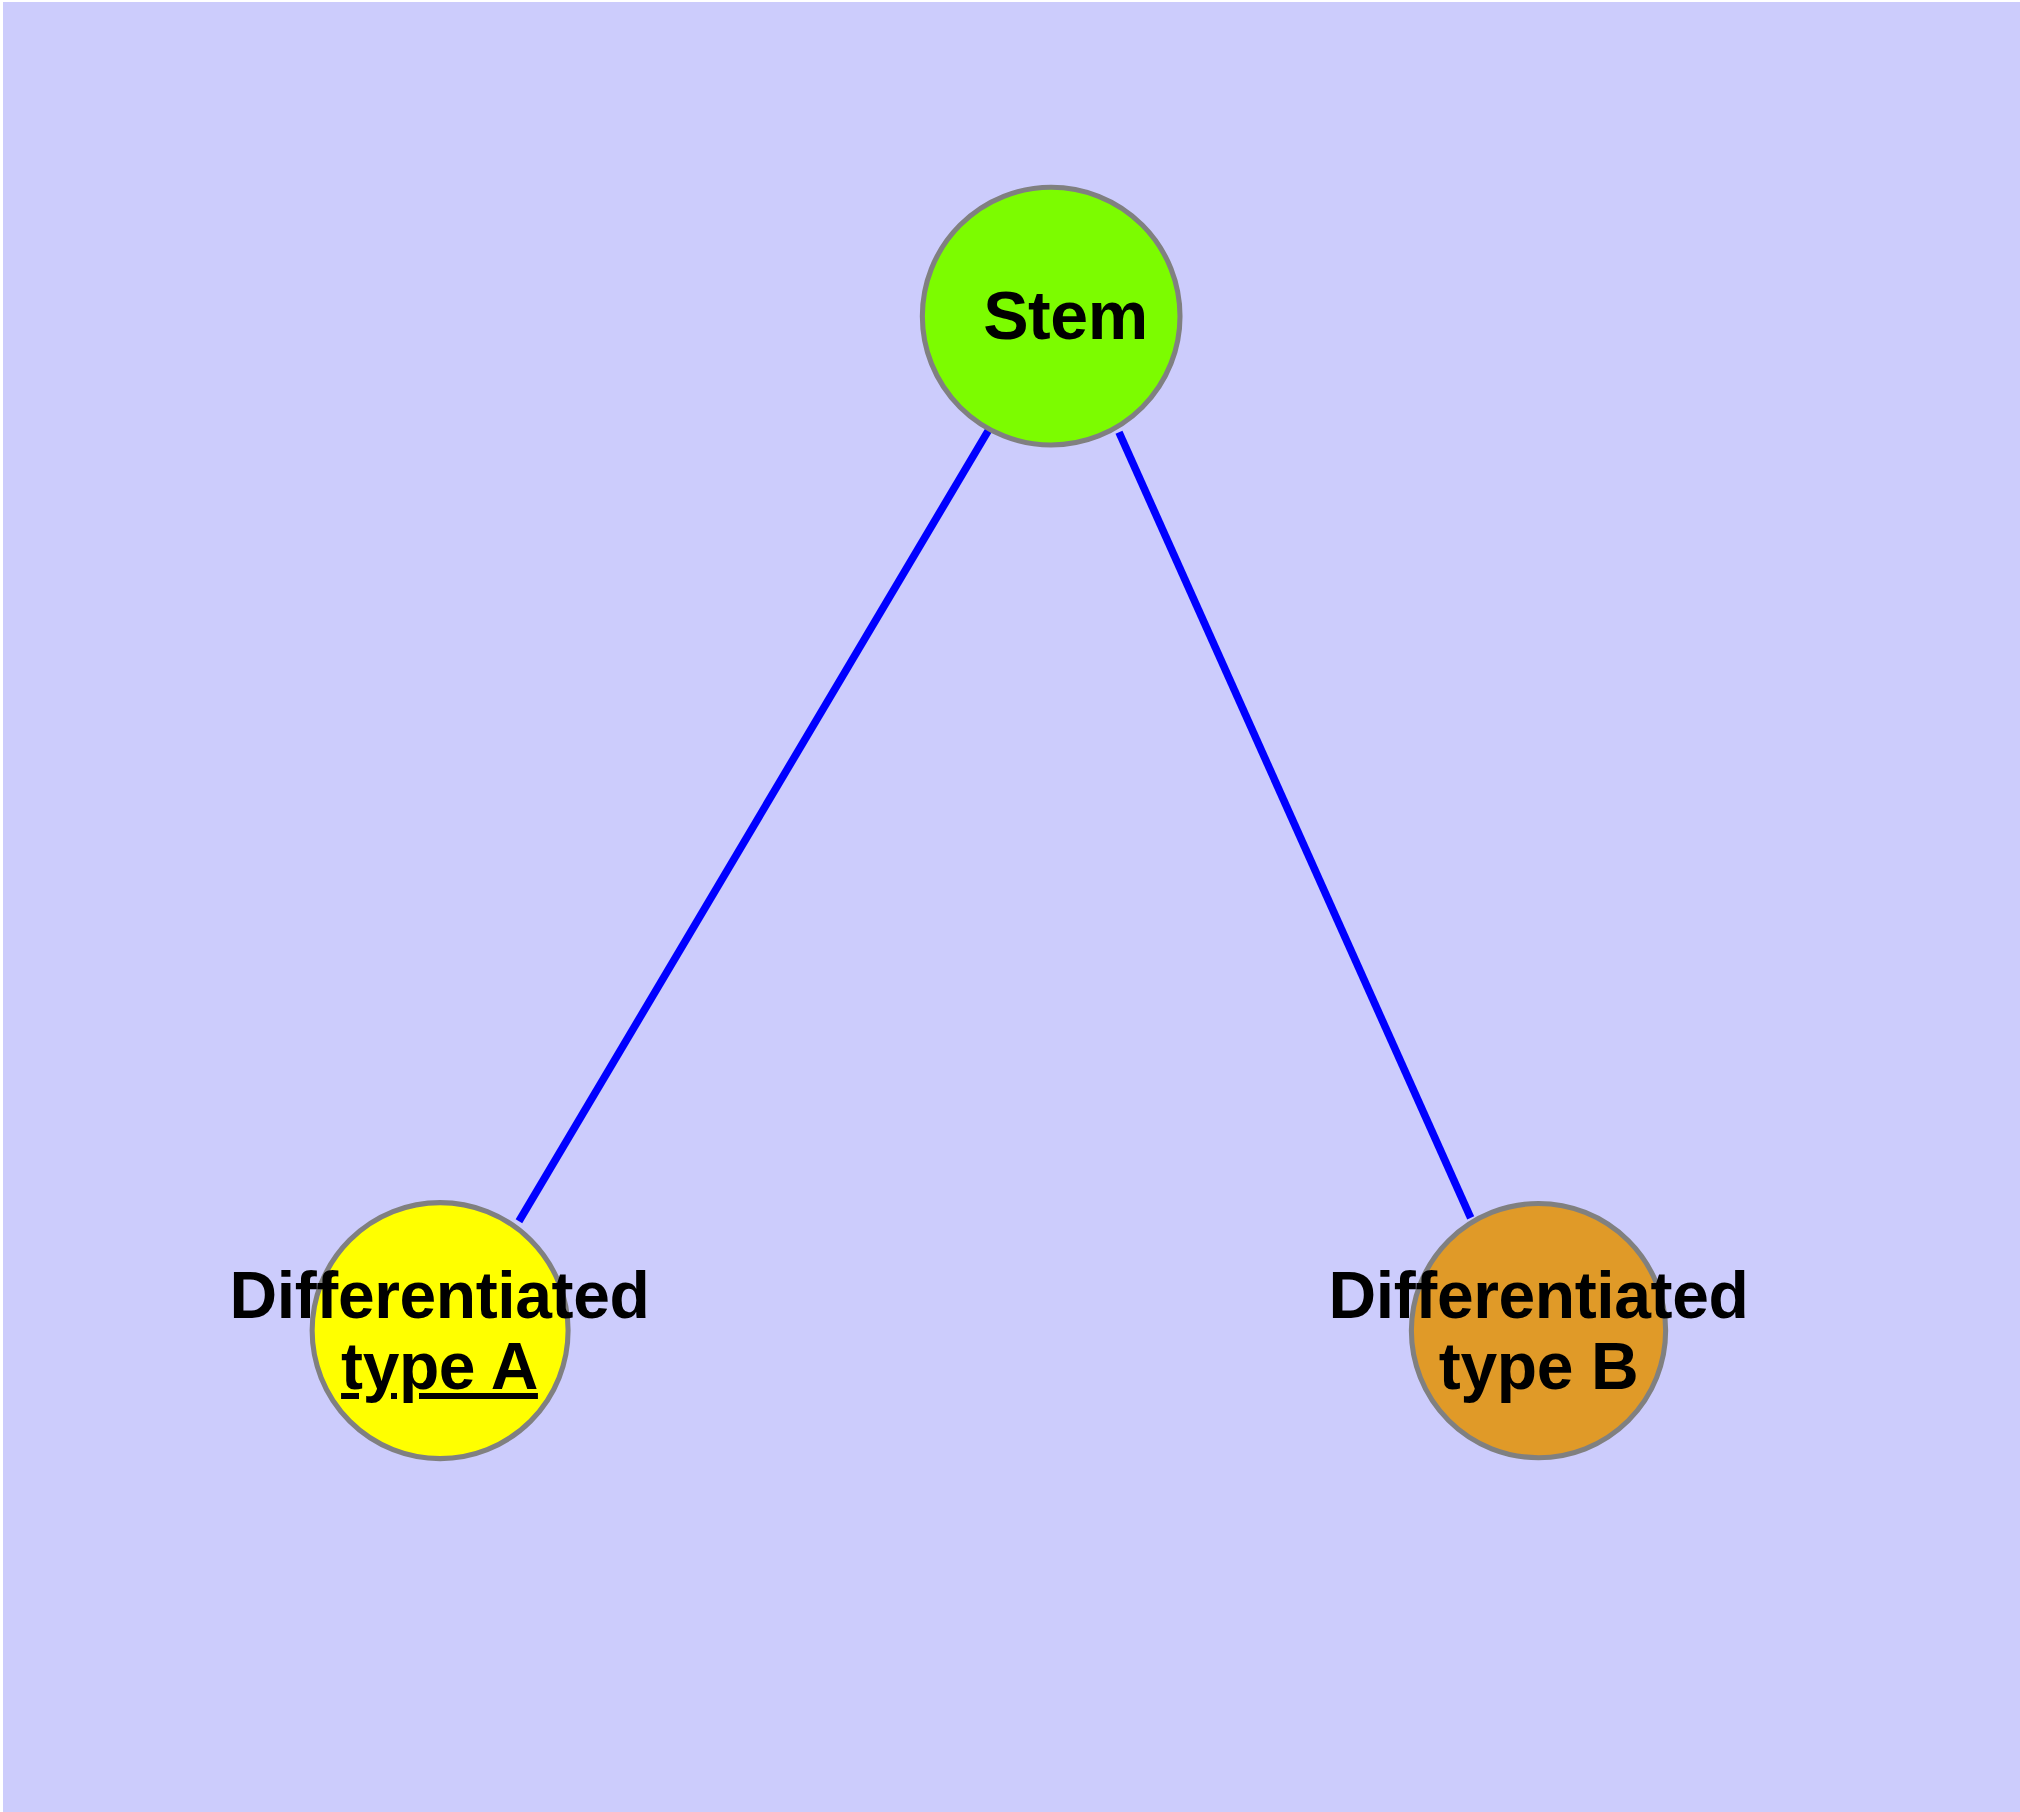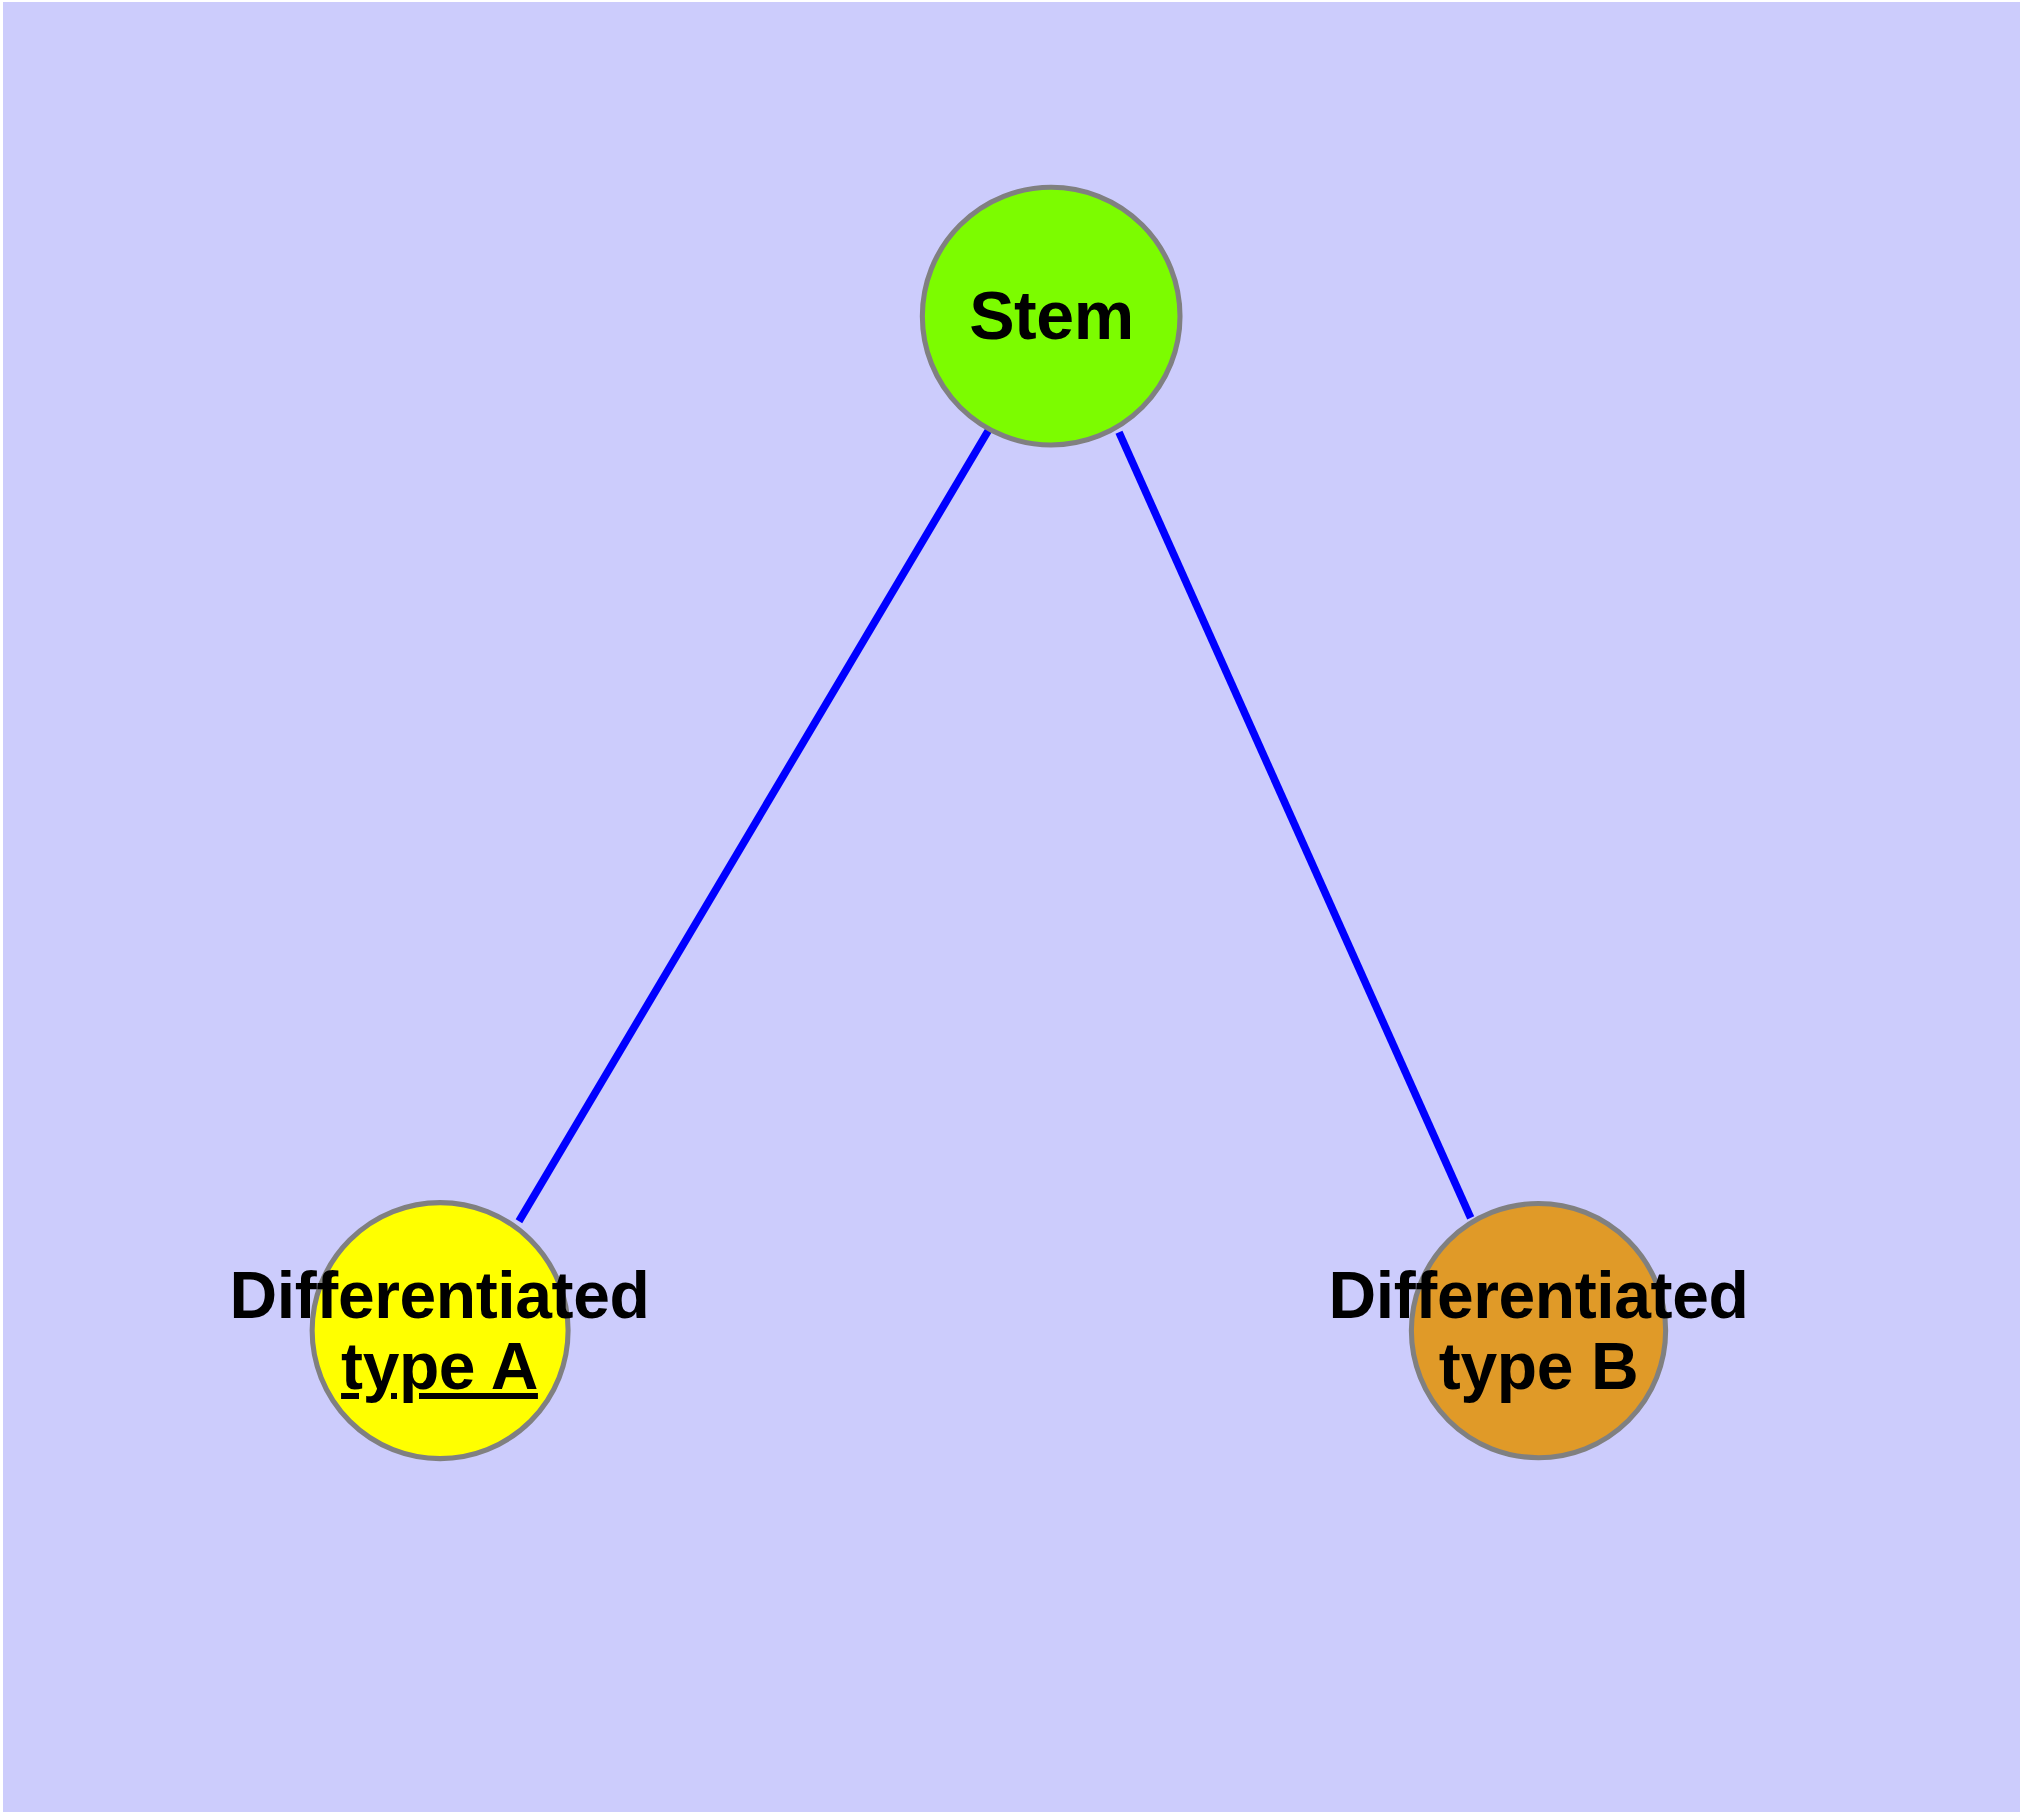--- a/index.html
+++ b/index.html
@@ -71,21 +71,21 @@
       <line id="edge-stem-to-a" x1="1167" y1="506" x2="612" y2="1441" stroke="#0000ff" stroke-width="9" stroke-linecap="butt"></line>
       <line id="edge-stem-to-b" x1="1320" y1="510" x2="1735" y2="1437" stroke="#0000ff" stroke-width="9" stroke-linecap="butt"></line>
     </g>
     <g id="nodes-group">
       <circle id="node-stem" cx="1240" cy="373" r="152" fill="#7cfc00" stroke="#808080" stroke-width="6"></circle>
       <circle id="node-diff-a" cx="519" cy="1570" r="151" fill="#ffff00" stroke="#808080" stroke-width="6"></circle>
       <circle id="node-diff-b" cx="1815" cy="1570" r="150" fill="#e09a28" stroke="#808080" stroke-width="6"></circle>
     </g>
   </svg>
 
-  <div class="label-wrap" style="left:670px; top:265px; height:102px;">
+  <div class="label-wrap" style="left:684px; top:265px; height:102px;">
     <span class="node-label node-label-stem label-line" style="position:relative;">Stem</span>
   </div>
 
   <div class="label-wrap" style="left:58px; top:1236px; height:190px;">
     <span class="node-label node-label-leaf label-line" style="position:relative;">Differentiated</span>
     <span class="node-label node-label-leaf label-line" style="position:relative;text-decoration:underline;">type A</span>
   </div>
 
   <div class="label-wrap" style="left:1157px; top:1236px; height:190px;">
     <span class="node-label node-label-leaf label-line" style="position:relative;">Differentiated</span>

